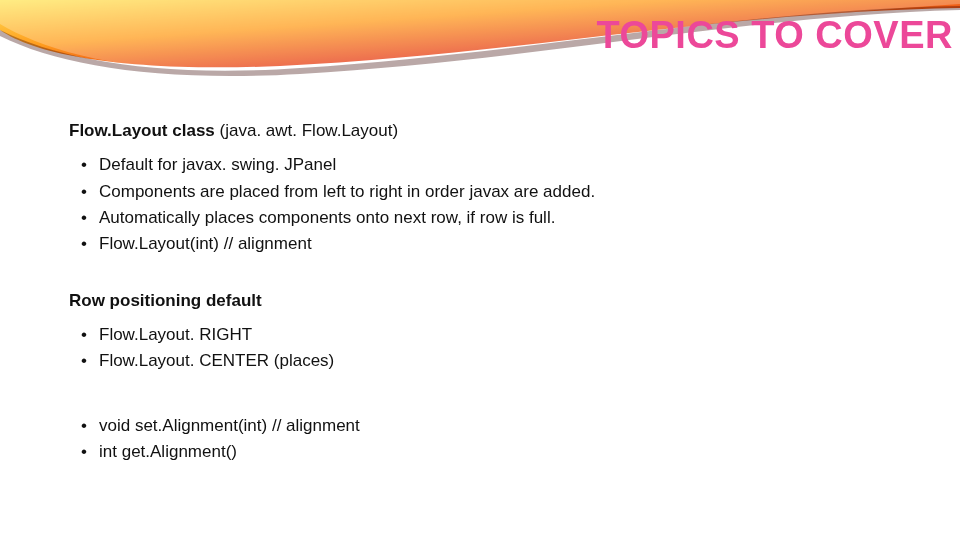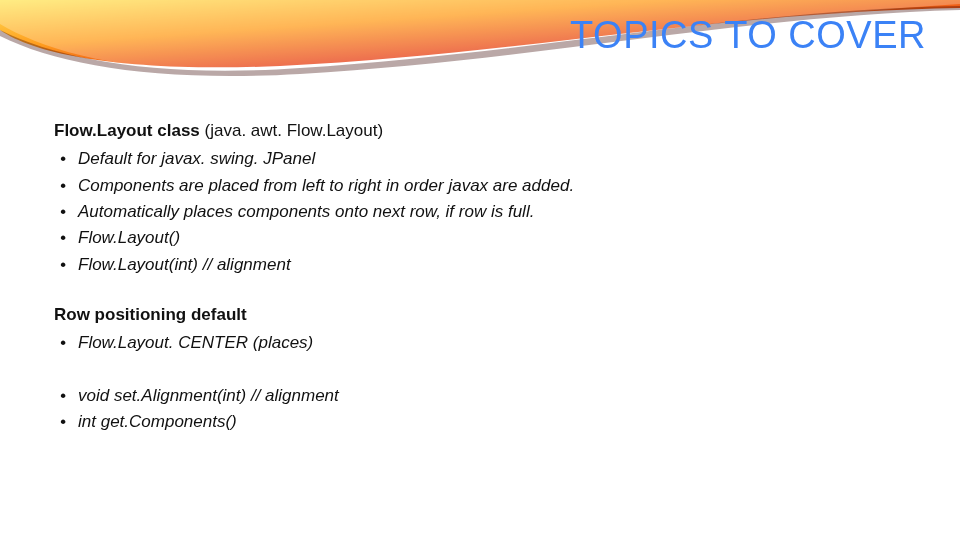--- a/index.html
+++ b/index.html
@@ -16,46 +16,45 @@
     position: absolute;
     top: 0;
     left: 0;
     width: 100%;
     height: 80px;
     pointer-events: none;
   }
   .title {
     position: absolute;
     top: 14px;
-    right: 34px;
+    right: 7px;
     font-size: 38px;
-    font-weight: 400;
+    font-weight: 700;
     letter-spacing: 0.5px;
-    color: #3b82f6;
+    color: #ec4899;
   }
   .content {
     position: absolute;
     top: 118px;
-    left: 54px;
+    left: 69px;
     right: 30px;
     color: #111;
     font-size: 17px;
     line-height: 1.55;
   }
   .section-heading {
     font-weight: bold;
   }
   .section-heading .sub {
     font-weight: normal;
   }
   .bullets {
-    margin: 2px;
+    margin: 8px;
     padding: 0;
     list-style: none;
-    font-style: italic;
   }
   .bullets li {
     position: relative;
     padding-left: 22px;
   }
   .bullets li::before {
     content: "•";
     position: absolute;
     left: 4px;
     top: 0;
@@ -87,31 +86,31 @@
 
 <div class="content">
 
   <div>
     <span class="section-heading">Flow.Layout class </span><span class="section-heading"><span class="sub">(java. awt. Flow.Layout)</span></span>
   </div>
   <ul class="bullets">
     <li>Default for javax. swing. JPanel</li>
     <li>Components are placed from left to right in order javax are added.</li>
     <li>Automatically places components onto next row, if row is full.</li>
-    <li>Flow.Layout()</li>
     <li>Flow.Layout(int)           // alignment</li>
   </ul>
 
   <div class="gap"></div>
 
   <div class="section-heading">Row positioning default</div>
   <ul class="bullets">
+    <li>Flow.Layout. RIGHT</li>
     <li>Flow.Layout. CENTER (places)</li>
   </ul>
 
   <div class="gap"></div>
 
   <ul class="bullets">
     <li>void   set.Alignment(int)          // alignment</li>
-    <li>int  get.Components()</li>
+    <li>int  get.Alignment()</li>
   </ul>
 
 </div>
 
 </body></html>

